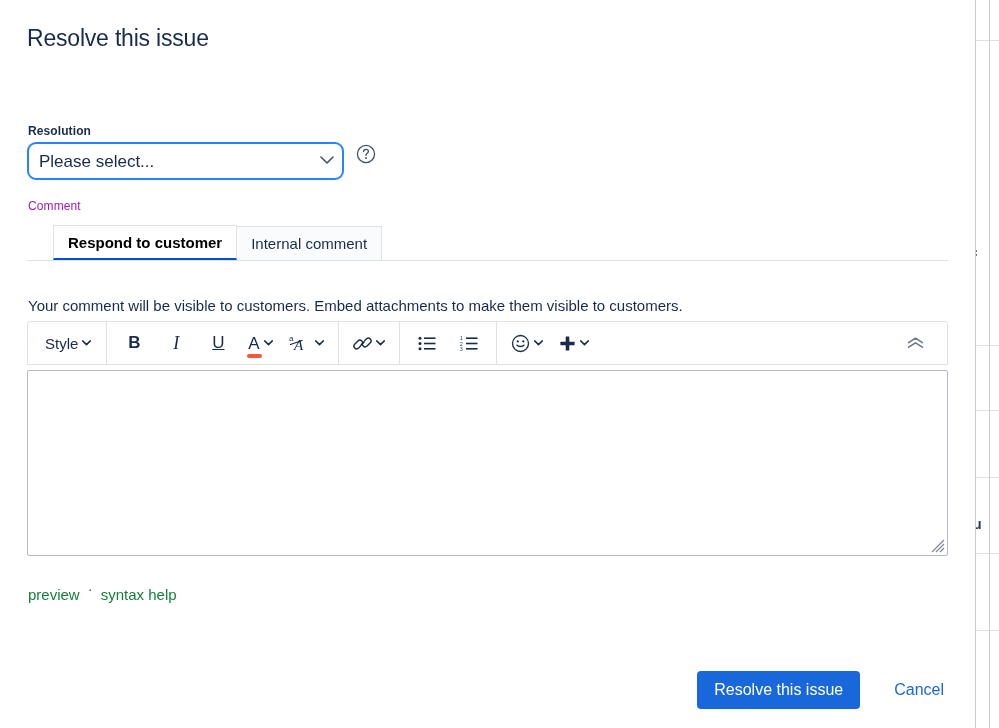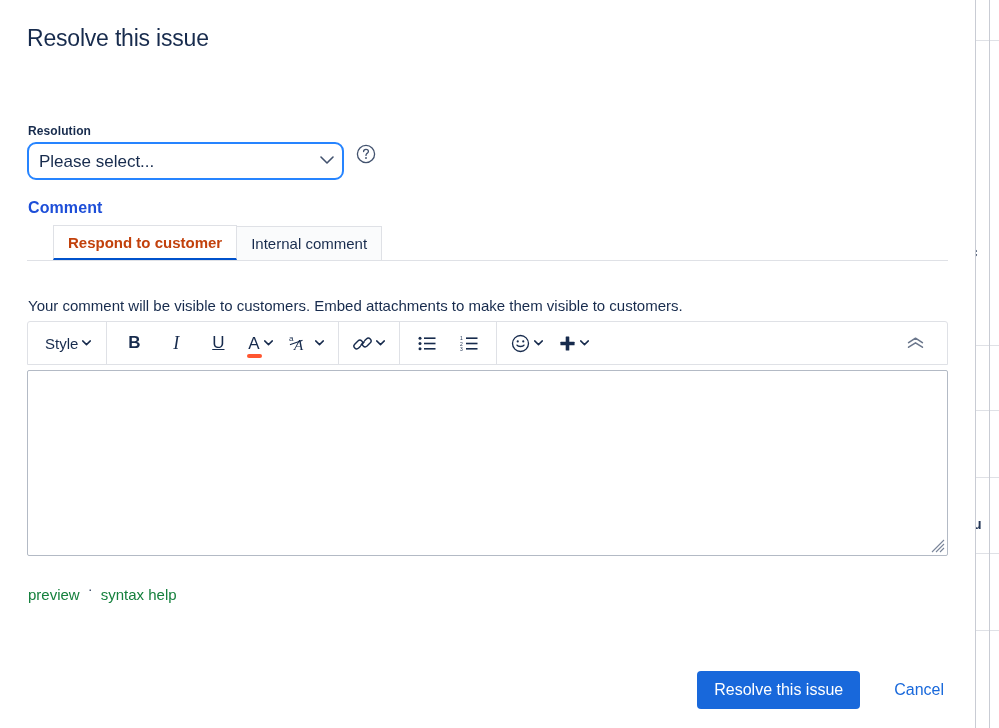--- a/index.html
+++ b/index.html
@@ -145,23 +145,23 @@
     width: 20px;
     height: 20px;
     cursor: pointer;
   }
 
   
   #comment-label {
     position: absolute;
     left: 28px;
     top: 199px;
-    font-size: 16px;
-    font-weight: 700;
-    color: #1d4ed8;
+    font-size: 12px;
+    font-weight: 400;
+    color: #a21caf;
     letter-spacing: 0.1px;
   }
 
   #tabs {
     position: absolute;
     left: 27px;
     top: 225px;
     width: 921px;
     height: 35px;
     border-bottom: 1px solid #dfe1e6;
@@ -179,21 +179,21 @@
     background: #fafbfc;
     color: #172b4d;
     border: 1px solid #dfe1e6;
     border-bottom: none;
     margin-right: -1px;
   }
   .tab:first-child { margin-left: 26px; }
   .tab.active {
     background: #ffffff;
     font-weight: 700;
-    color: #c2410c;
+    color: #000000;
     border-bottom: 2px solid #0052cc;
     height: 35px;
     position: relative;
     z-index: 2;
   }
 
   #visibility-note {
     position: absolute;
     left: 28px;
     top: 281px;

